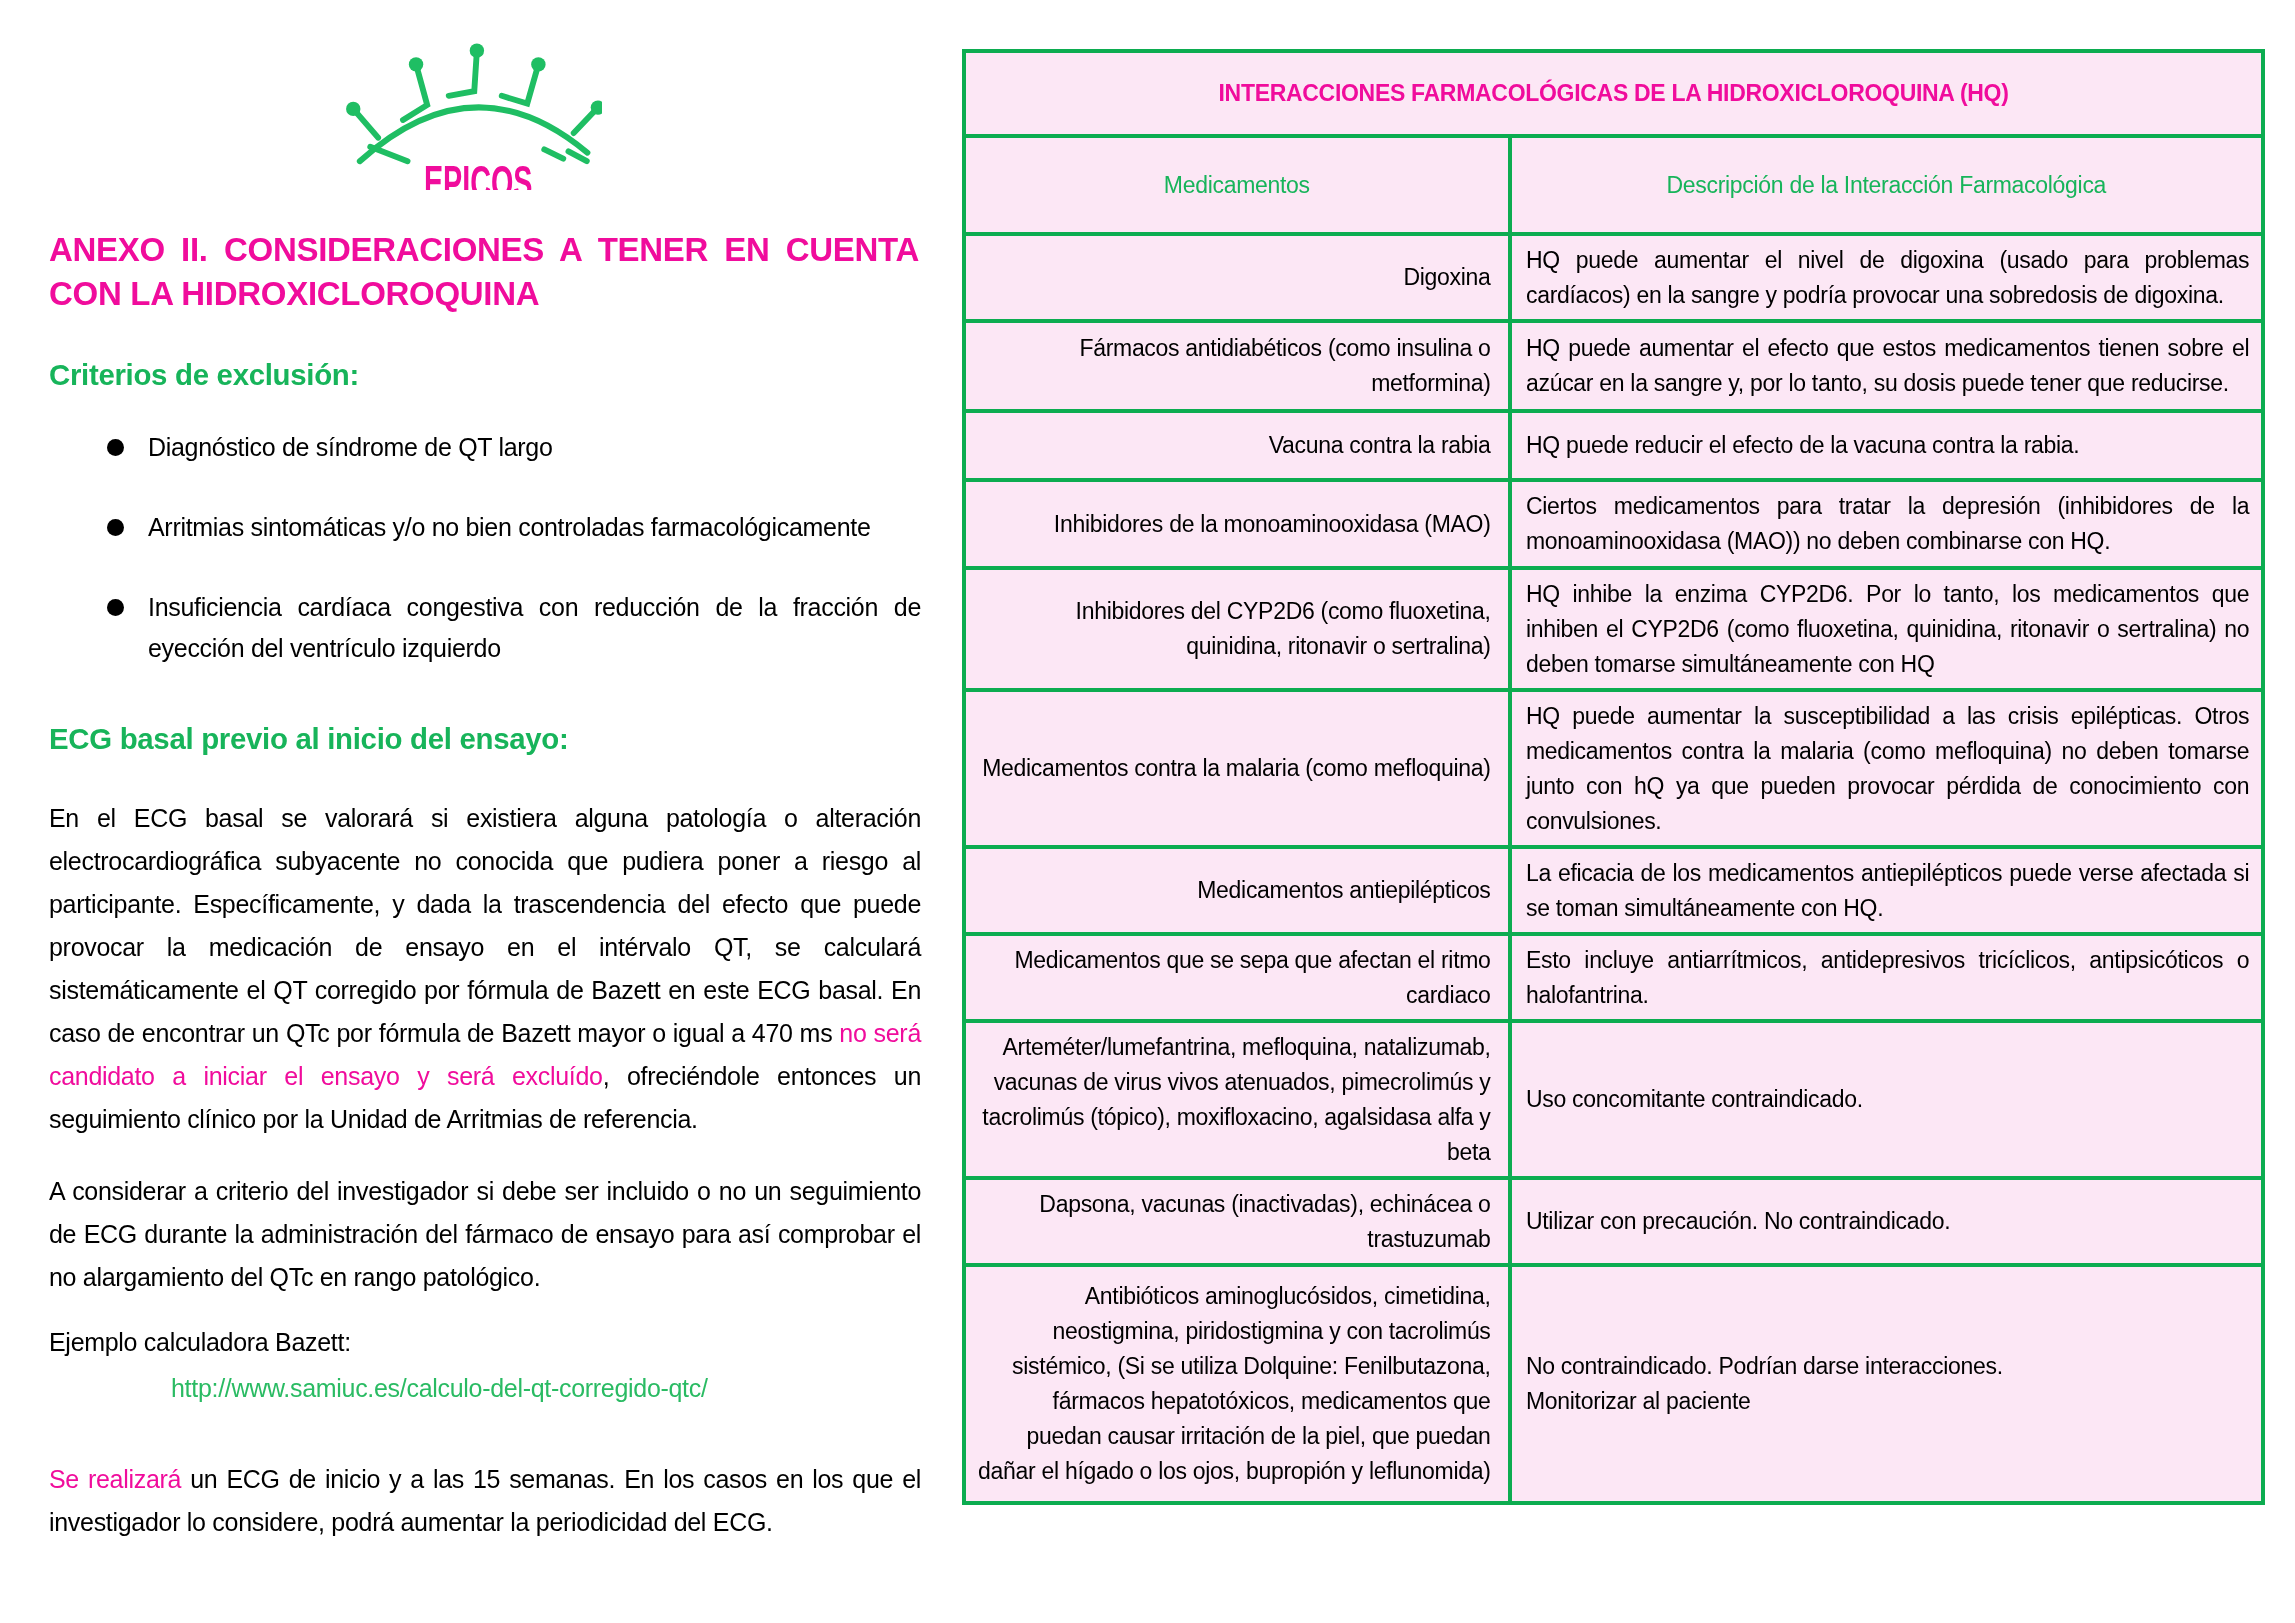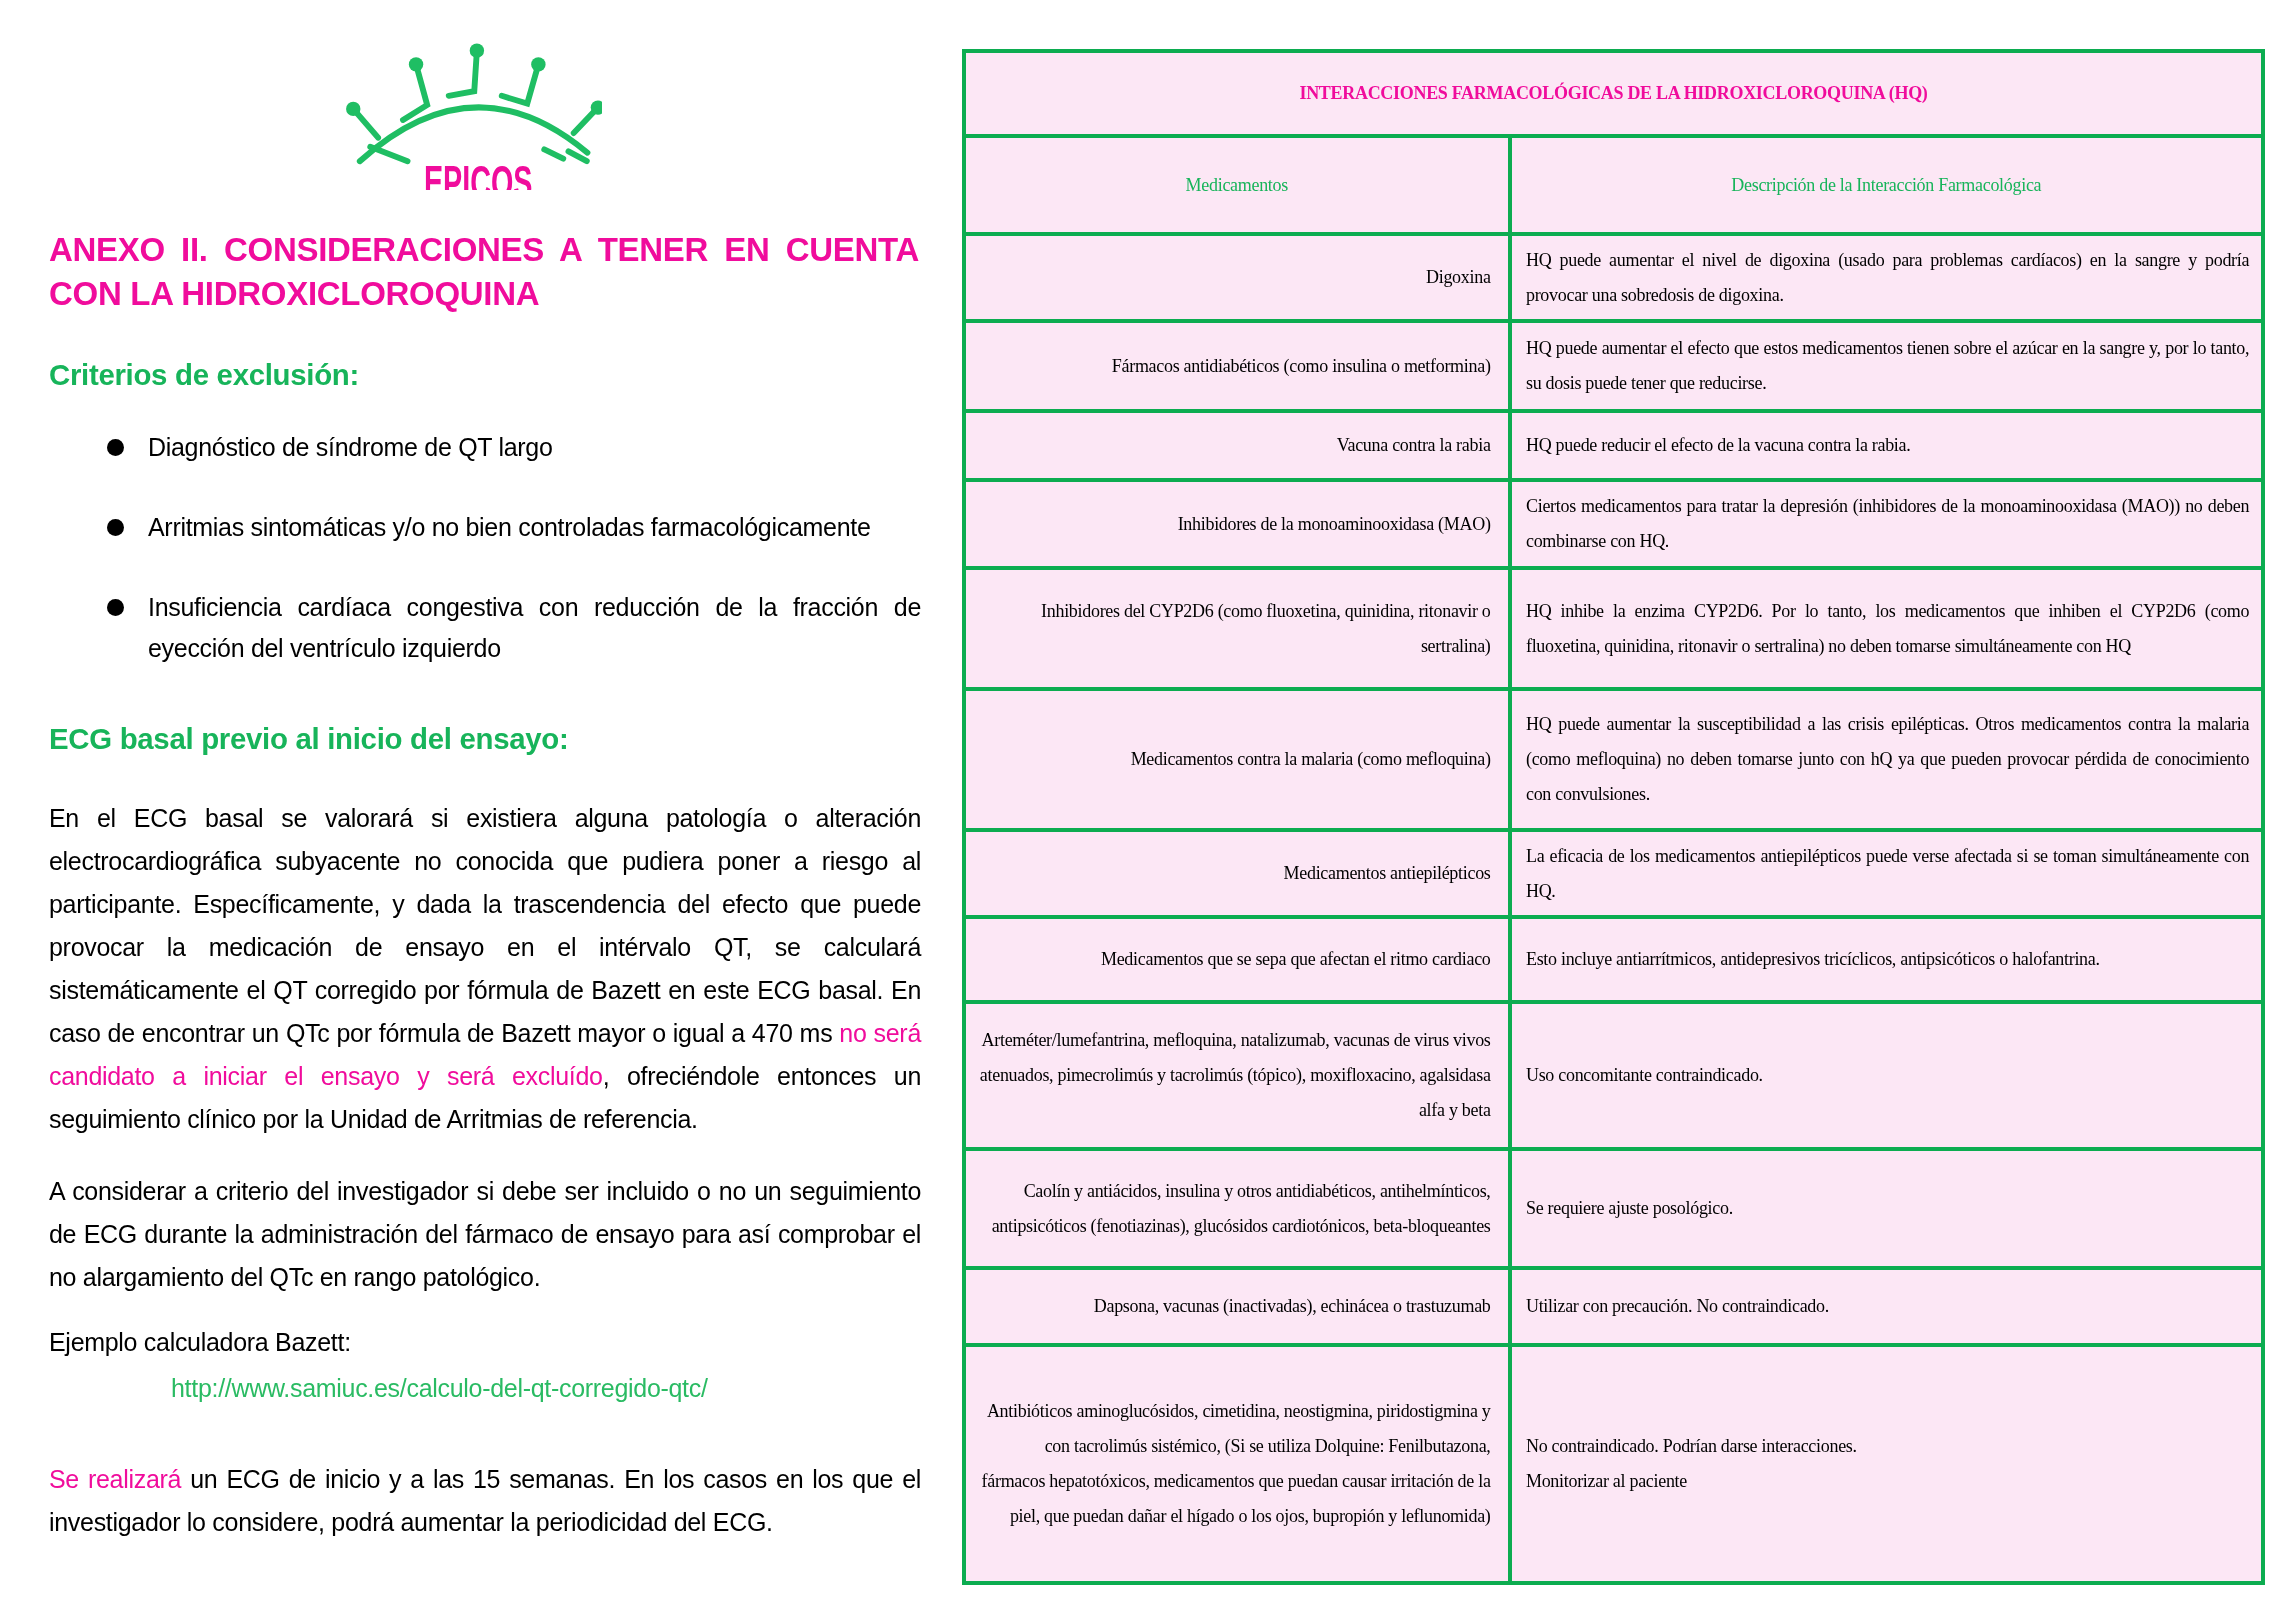--- a/index.html
+++ b/index.html
@@ -55,21 +55,21 @@
   
   #interactions-table{
     position:absolute;left:962px;top:49px;width:1303px;
     border-collapse:collapse;table-layout:fixed;
     background:#FCE7F5;
     border:2.6px solid #0CAC50;
   }
   #interactions-table td{
     border:4.6px solid #0CAC50;
     vertical-align:middle;
-    font-size:18px;line-height:35px;letter-spacing:-0.3px;font-family:Liberation Serif, serif;
+    font-size:23px;line-height:35px;letter-spacing:-0.3px;
   }
   td.tbl-title{
     text-align:center;color:#F00C9C;font-weight:bold;
     font-size:28px;letter-spacing:-0.3px;
   }
   td.tbl-header{
     text-align:center;color:#17B45A;font-size:25.5px;
   }
   td.med{padding:6.5px 17px 6.5px 11.8px;text-align:right;}
   td.desc{padding:6.5px 11.8px 6.5px 14.4px;text-align:justify;white-space:pre-line;}
@@ -168,24 +168,20 @@
         <td class="desc">La eficacia de los medicamentos antiepilépticos puede verse afectada si se toman simultáneamente con HQ.</td>
       </tr>
       <tr style="height:85px">
         <td class="med">Medicamentos que se sepa que afectan el ritmo cardiaco</td>
         <td class="desc">Esto incluye antiarrítmicos, antidepresivos tricíclicos, antipsicóticos o halofantrina.</td>
       </tr>
       <tr style="height:147px">
         <td class="med">Arteméter/lumefantrina, mefloquina, natalizumab, vacunas de virus vivos atenuados, pimecrolimús y tacrolimús (tópico), moxifloxacino, agalsidasa alfa y beta</td>
         <td class="desc">Uso concomitante contraindicado.</td>
       </tr>
-      <tr style="height:119px">
-        <td class="med">Caolín y antiácidos, insulina y otros antidiabéticos, antihelmínticos, antipsicóticos (fenotiazinas), glucósidos cardiotónicos, beta-bloqueantes</td>
-        <td class="desc">Se requiere ajuste posológico.</td>
-      </tr>
       <tr style="height:77px">
         <td class="med">Dapsona, vacunas (inactivadas), echinácea o trastuzumab</td>
         <td class="desc">Utilizar con precaución. No contraindicado.</td>
       </tr>
       <tr style="height:238px">
         <td class="med">Antibióticos aminoglucósidos, cimetidina, neostigmina, piridostigmina y con tacrolimús sistémico, (Si se utiliza Dolquine: Fenilbutazona, fármacos hepatotóxicos, medicamentos que puedan causar irritación de la piel, que puedan dañar el hígado o los ojos, bupropión y leflunomida)</td>
         <td class="desc">No contraindicado. Podrían darse interacciones.
 Monitorizar al paciente</td>
       </tr>
     </tbody>

